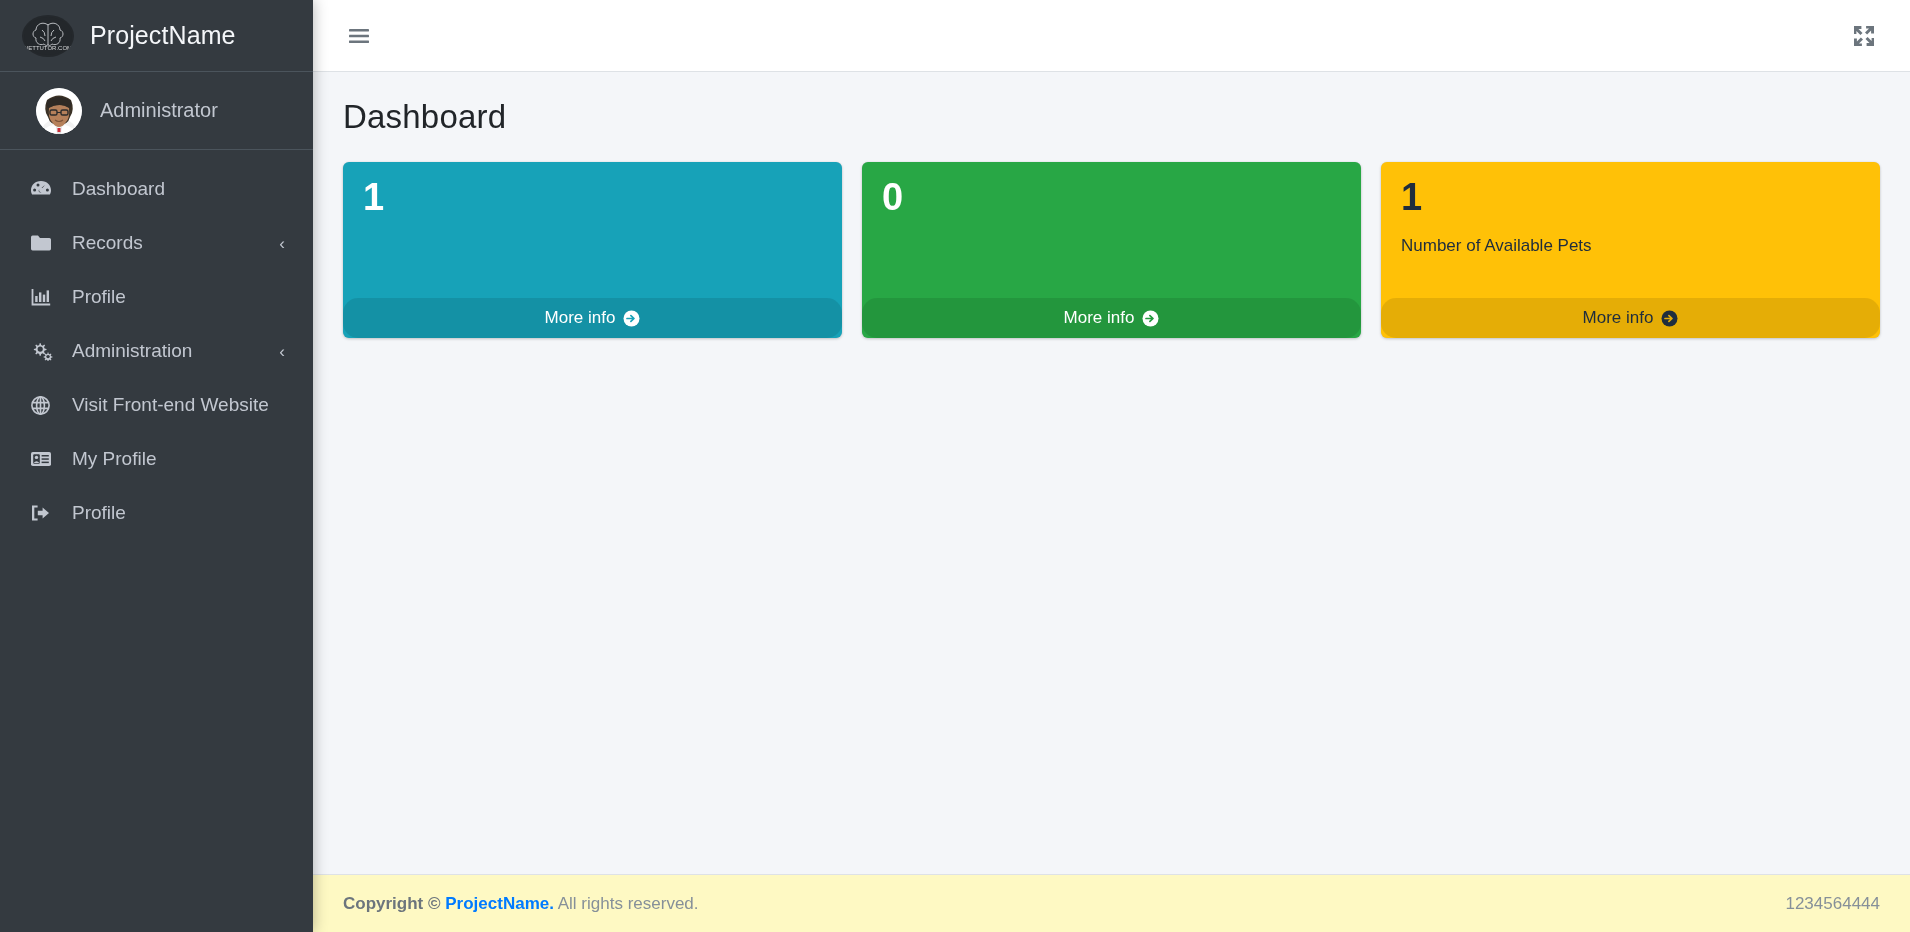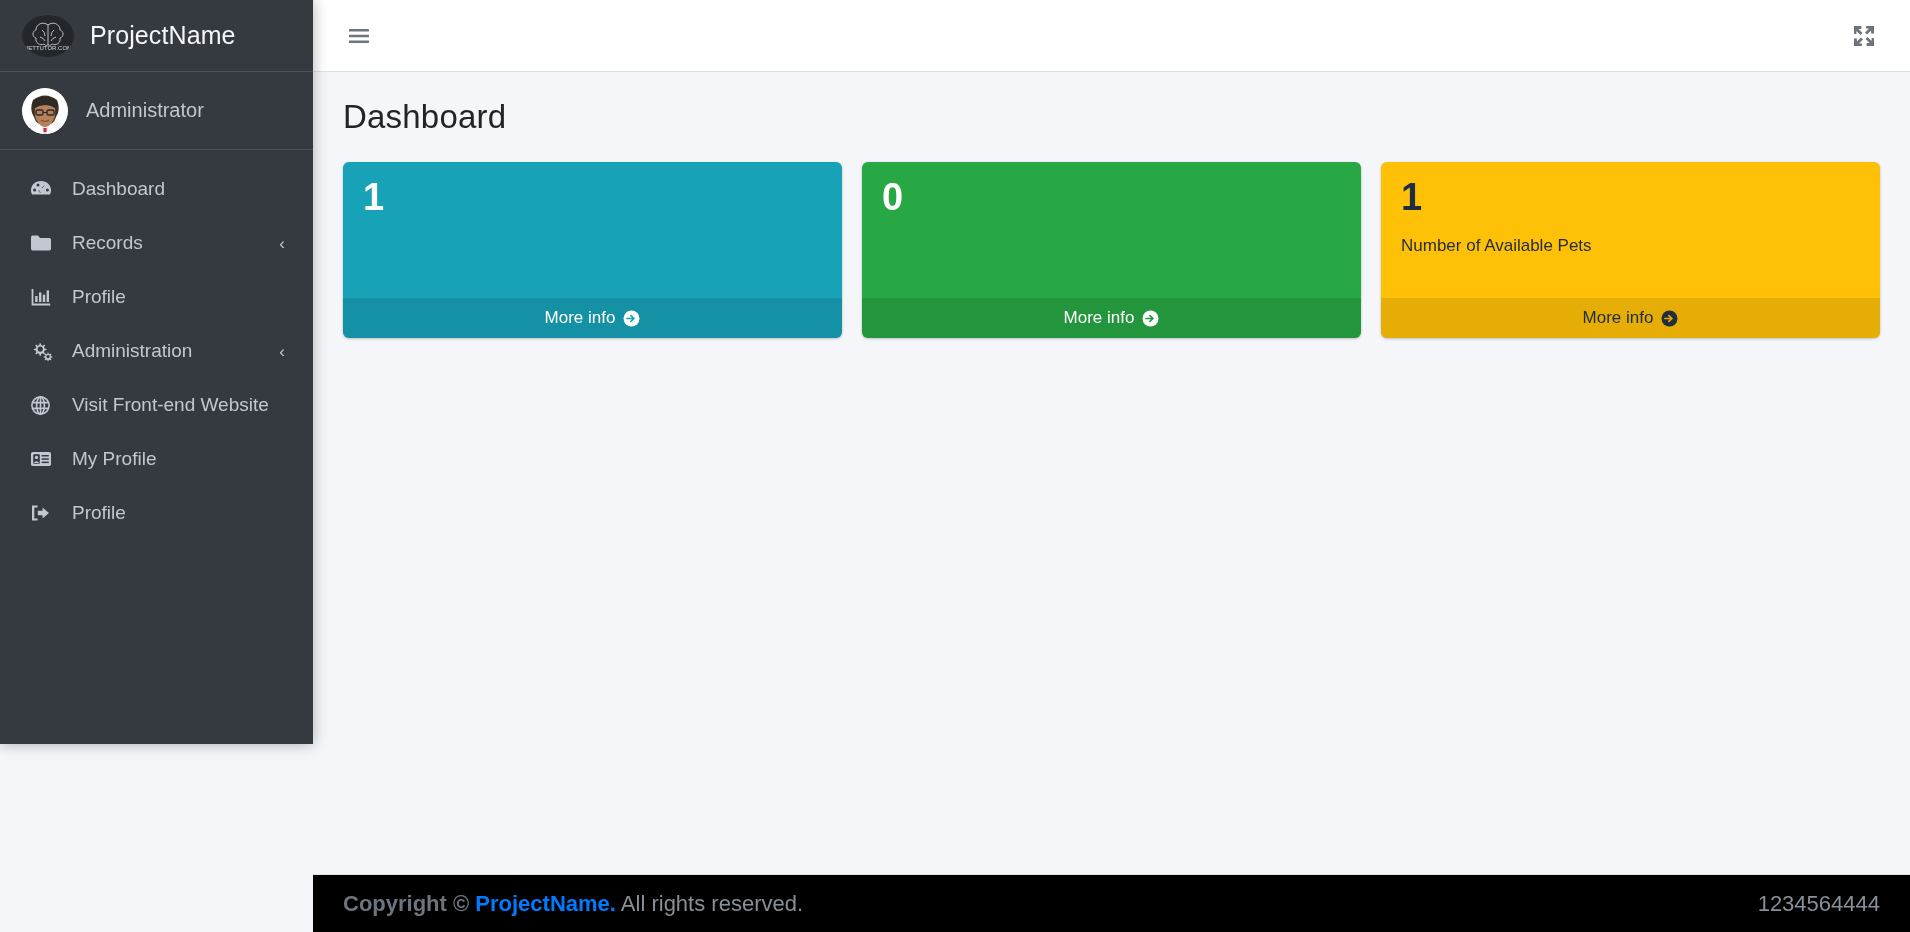--- a/index.html
+++ b/index.html
@@ -6,21 +6,21 @@
   html, body {
     width: 1910px; height: 932px;
     font-family: "Liberation Sans", sans-serif;
     background: #f4f6f9;
     overflow: hidden;
   }
   .app { display: flex; width: 1910px; height: 932px; }
 
   
   .sidebar {
-    width: 313px; min-width: 313px; height: 744px;
+    width: 313px; min-width: 313px; height: 932px;
     background: #343a40;
     display: flex; flex-direction: column;
     position: relative; z-index: 5;
     box-shadow: 0 0 14px rgba(0,0,0,.30);
   }
   .brand {
     height: 72px; min-height: 72px;
     display: flex; align-items: center;
     padding: 0 12px 0 22px;
     border-bottom: 1px solid #4b545c;
@@ -35,21 +35,21 @@
   .brand-logo svg { display: block; }
   .brand-title {
     color: #f4f6f9; font-size: 25px; font-weight: 400;
     margin-left: 16px; letter-spacing: .1px;
     white-space: nowrap;
   }
 
   .user-panel {
     height: 78px; min-height: 78px;
     display: flex; align-items: center;
-    padding: 0 22px;
+    padding: 0 36px;
     border-bottom: 1px solid #4b545c;
   }
   .avatar {
     width: 46px; height: 46px; border-radius: 50%;
     overflow: hidden; flex: none; background: #c9ccd1;
   }
   .avatar svg { display: block; }
   .user-name {
     color: #c2c7d0; font-size: 20px; margin-left: 18px;
     white-space: nowrap;
@@ -117,43 +117,43 @@
   .small-box h3 {
     font-size: 38px; font-weight: 700; line-height: 1.05;
     margin: 0 0 18px 0; white-space: nowrap;
   }
   .small-box p {
     font-size: 17px; font-weight: 400; margin: 0; white-space: nowrap;
   }
   .small-box-footer {
     display: flex; align-items: center; justify-content: center;
     gap: 8px; height: 40px; font-size: 17px;
-    text-decoration: none; cursor: pointer;
+    text-decoration: none; cursor: pointer; border-radius: 15px;
   }
   .small-box-footer svg { display:block; }
 
   .box-teal   { background: #17a2b8; }
   .box-teal .inner h3, .box-teal .inner p { color: #ffffff; }
   .box-teal .small-box-footer { background: rgba(0,0,0,.10); color: #ffffff; }
 
   .box-green  { background: #28a745; }
   .box-green .inner h3, .box-green .inner p { color: #ffffff; }
   .box-green .small-box-footer { background: rgba(0,0,0,.10); color: #ffffff; }
 
   .box-yellow { background: #ffc107; }
   .box-yellow .inner h3, .box-yellow .inner p { color: #1f2d3d; }
   .box-yellow .small-box-footer { background: rgba(0,0,0,.10); color: #1f2d3d; }
 
   
   .footer {
-    height: 58px; min-height: 58px; background: #000000;
+    height: 58px; min-height: 58px; background: #fef9c3;
     border-top: 1px solid #dee2e6;
     display: flex; align-items: center; justify-content: space-between;
     padding: 0 30px;
-    font-size: 22px; color: #869099;
+    font-size: 17px; color: #869099;
   }
   .footer-left { white-space: nowrap; }
   .footer-left b { color: #6c757d; font-weight: 700; }
   .footer-link {
     color: #007bff; font-weight: 700; text-decoration: none;
   }
   .footer-right { color: #869099; white-space: nowrap; margin-left: 44px; }
 </style>
 </head>
 <body>

